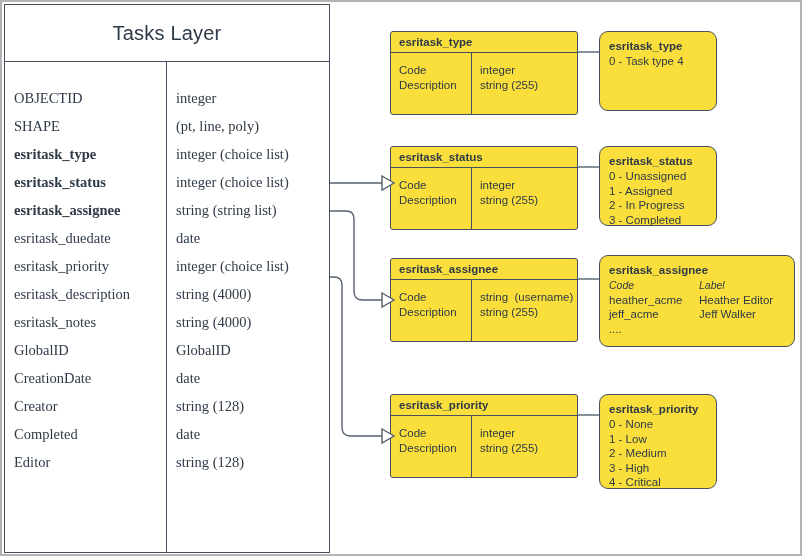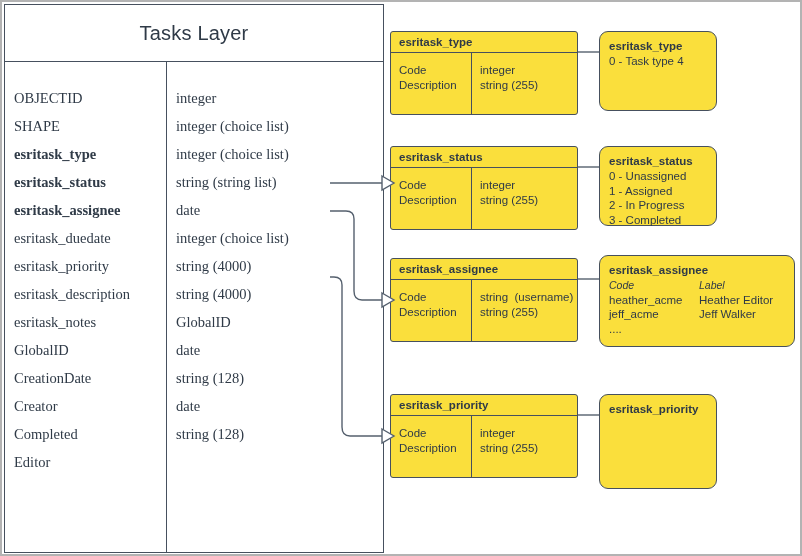--- a/index.html
+++ b/index.html
@@ -27,21 +27,21 @@
     height: 556px;
     box-sizing: border-box;
     border: 2px solid #b3b3b3;
   }
 
   
   .entity-table {
     position: absolute;
     left: 4px;
     top: 4px;
-    width: 380px;
+    width: 326px;
     height: 549px;
     box-sizing: border-box;
     border: 1.6px solid #46505e;
     background: #ffffff;
   }
   .entity-title {
     height: 57px;
     box-sizing: border-box;
     border-bottom: 1.6px solid #46505e;
     display: flex;
@@ -193,20 +193,21 @@
           <div class="field-row">esritask_description</div>
           <div class="field-row">esritask_notes</div>
           <div class="field-row">GlobalID</div>
           <div class="field-row">CreationDate</div>
           <div class="field-row">Creator</div>
           <div class="field-row">Completed</div>
           <div class="field-row">Editor</div>
         </div>
       <div class="col-right" id="entity-types">
           <div class="field-row">integer</div>
+          <div class="field-row">(pt, line, poly)</div>
           <div class="field-row">integer (choice list)</div>
           <div class="field-row">integer (choice list)</div>
           <div class="field-row">string (string list)</div>
           <div class="field-row">date</div>
           <div class="field-row">integer (choice list)</div>
           <div class="field-row">string (4000)</div>
           <div class="field-row">string (4000)</div>
           <div class="field-row">GlobalID</div>
           <div class="field-row">date</div>
           <div class="field-row">string (128)</div>
@@ -306,20 +307,27 @@
         </div>
         <div class="val-cols">
           <div class="vc1 val-line">....</div>
           <div class="val-line"></div>
         </div>
       </div>
   </div>
 
   <div class="val-box" style="left:599px; top:394px; width:118px; height:95px;">
     <div class="val-title">esritask_priority</div>
+    <div id="vals-priority">
+        <div class="val-line">0 - None</div>
+        <div class="val-line">1 - Low</div>
+        <div class="val-line">2 - Medium</div>
+        <div class="val-line">3 - High</div>
+        <div class="val-line">4 - Critical</div>
+      </div>
   </div>
 
   <svg class="conn-svg">
 
     <path class="conn-path" d="M330,183 L382,183"></path>
     <polygon class="conn-arrow" points="382,176 394,183 382,190"></polygon>
 
     <path class="conn-path" d="M330,211 L346,211 Q354,211 354,219 L354,291 Q354,300 362,300 L382,300"></path>
     <polygon class="conn-arrow" points="382,293 394,300 382,307"></polygon>
 

